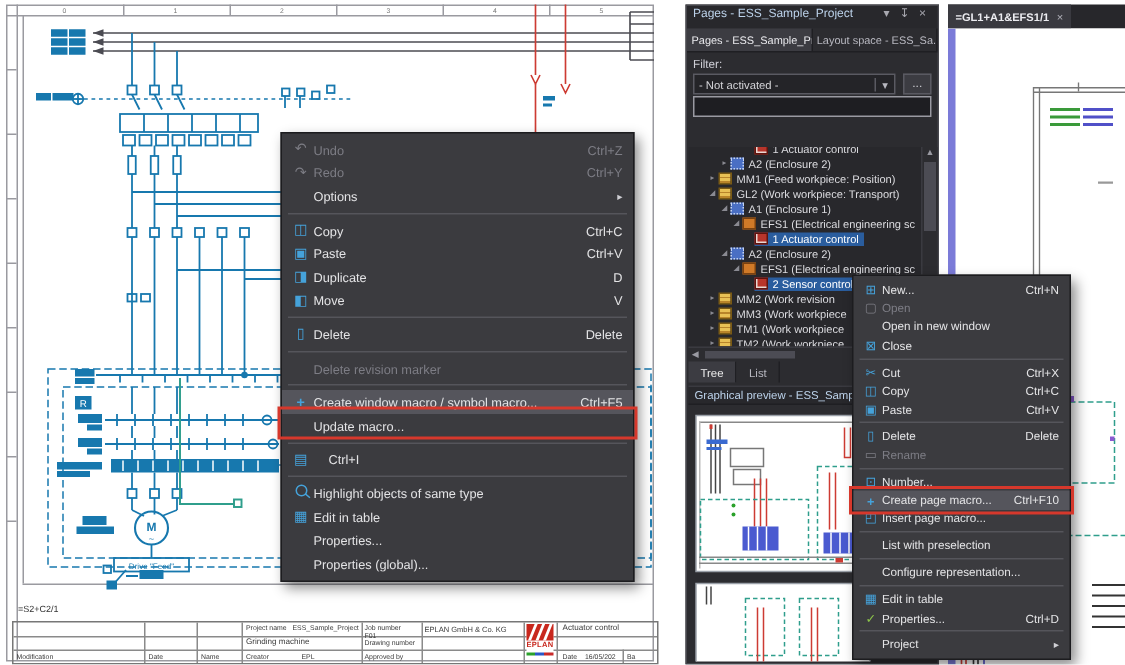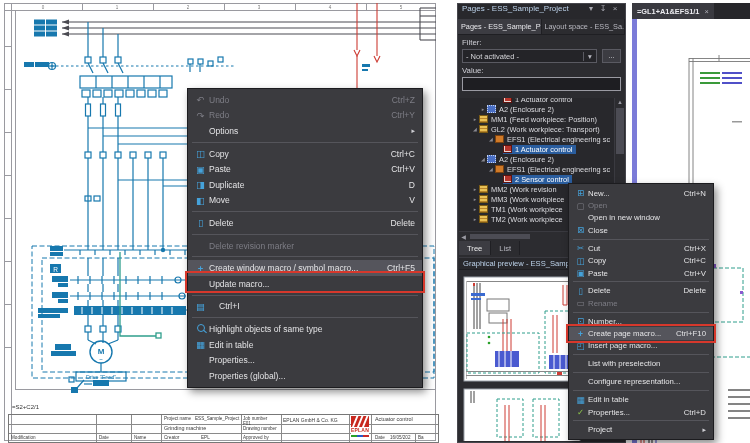--- a/index.html
+++ b/index.html
@@ -406,21 +406,20 @@
       </div>
   </div>
   <div class="pp-lbl">Filter:</div>
   <div id="pp-combo-row">
     <div id="pp-combo">
       <span class="v">- Not activated -</span>
       <span class="arr">▾</span>
     </div>
     <div id="pp-more">...</div>
   </div>
-  <div class="pp-lbl">Value:</div>
   <div id="pp-value"></div>
 
   <div id="pp-tree">
     <div class="trow" style="margin-top:-4px">
       <span style="width:44px"></span>
         <span class="tico page"></span>
       <span>1 Actuator control</span>
     </div>
     <div class="trow">
       <span style="width:20px"></span>
@@ -432,20 +431,26 @@
       <span style="width:12px"></span>
         <span class="texp">▸</span>
       <span class="tico module"></span>
       <span>MM1 (Feed workpiece: Position)</span>
     </div>
     <div class="trow">
       <span style="width:12px"></span>
         <span class="texp">◢</span>
       <span class="tico module"></span>
       <span>GL2 (Work workpiece: Transport)</span>
+    </div>
+    <div class="trow">
+      <span style="width:20px"></span>
+        <span class="texp">◢</span>
+      <span class="tico enclosure"></span>
+      <span>A1 (Enclosure 1)</span>
     </div>
     <div class="trow">
       <span style="width:28px"></span>
         <span class="texp">◢</span>
       <span class="tico efs"></span>
       <span>EFS1 (Electrical engineering sc</span>
     </div>
     <div class="trow sel">
       <span style="width:44px"></span>
       <span class="selwrap">

